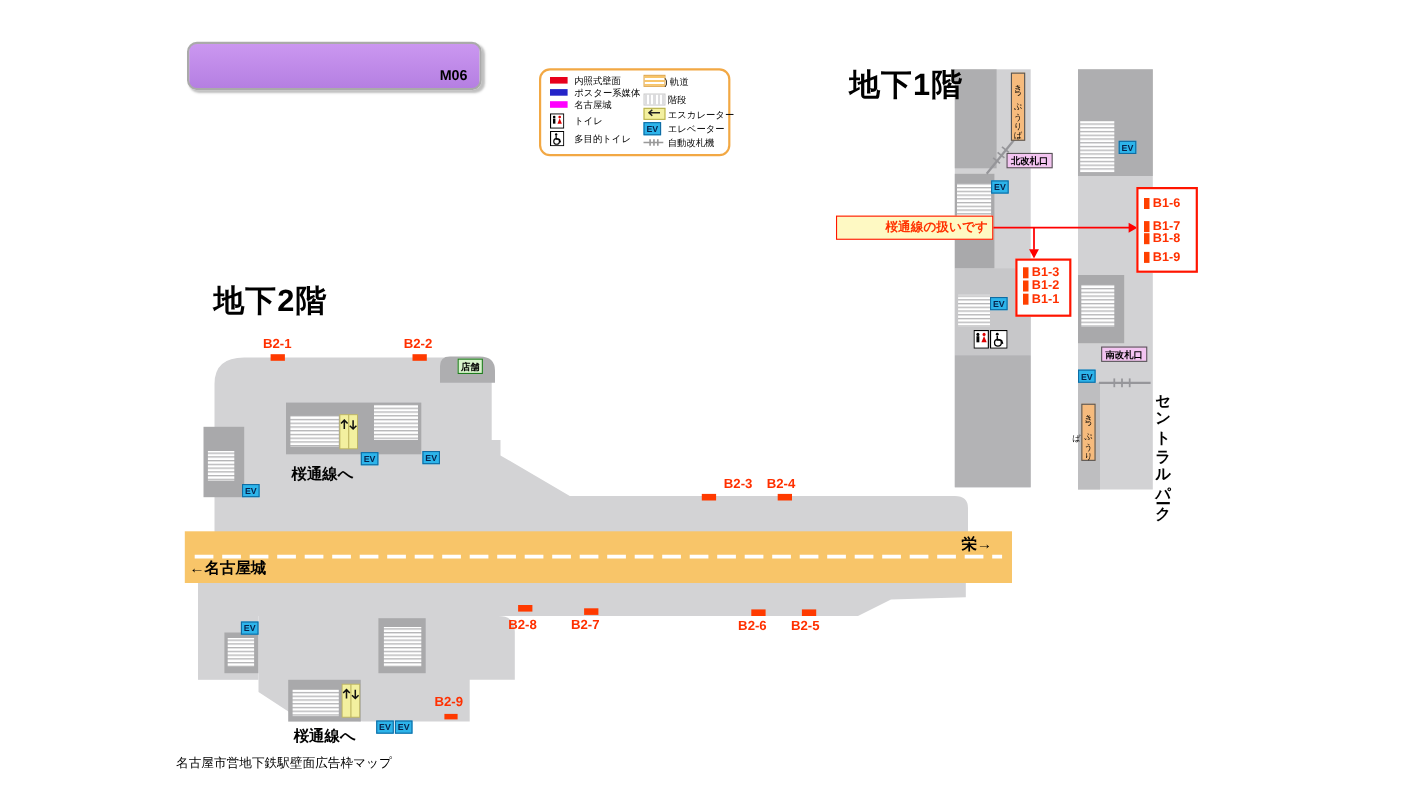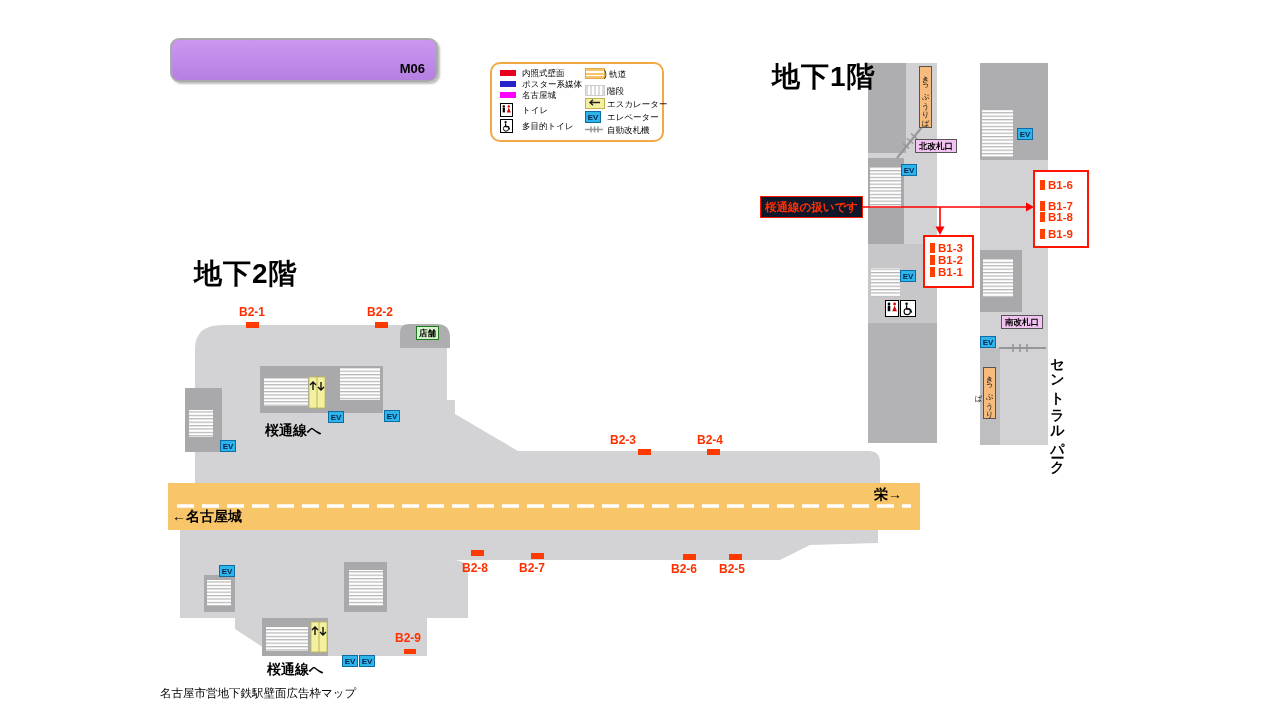--- a/index.html
+++ b/index.html
@@ -28,22 +28,22 @@
   .ev{width:16px;height:12px;background:#2db4ea;border:1px solid #0f6ca3;color:#06234d;
       font-size:8px;font-weight:bold;text-align:center;line-height:11px;box-sizing:border-box;}
   .gate-label{background:#f3c4f1;border:1px solid #555;font-size:8.5px;font-weight:bold;
               padding:1px 3px;color:#000;white-space:nowrap;line-height:10px;}
   .ticket{background:#f6bb7d;border:1px solid #555;writing-mode:vertical-rl;text-orientation:upright;
           font-size:7.5px;color:#000;text-align:center;box-sizing:border-box;padding:2px 0;line-height:11px;}
   .vtext{writing-mode:vertical-rl;text-orientation:upright;}
   .shop-label{background:#d8f4cc;border:1px solid #1e7a1e;font-size:8.5px;font-weight:bold;
               padding:1px 2px;line-height:10px;color:#000;}
   .redbox{background:#fff;border:2px solid #ff1500;}
-  .ann-box{background:#0f172a;border:1.5px solid #ff1500;color:#ff3000;font-size:11.5px;font-weight:bold;
-           text-align:center;line-height:20px;white-space:nowrap;}
+  .ann-box{background:#fef9c3;border:1.5px solid #ff1500;color:#ff3000;font-size:11.5px;font-weight:bold;
+           text-align:center;line-height:20px;white-space:nowrap;padding-left:40px;}
   .row{position:absolute;display:flex;align-items:center;text-align:right;}
   .row .mk{width:5px;height:10px;background:#ff4000;margin-right:3px;}
   .row .tx{font-size:11.5px;font-weight:bold;color:#ff3000;white-space:nowrap;}
   .footer{font-size:11.5px;color:#000;white-space:nowrap;}
 </style>
 </head>
 <body>
 
 <div id="stage">
 
@@ -230,21 +230,21 @@
     <div class="row" style="left:5px;top:56px">
         <span class="mk"></span>
         <span class="tx">B1-9</span>
       </div>
   </div>
 
   <div class="abs red-label" style="left:239px;top:306px">B2-1</div>
   <div class="abs marker" style="left:246px;top:322px;width:13px;height:6px"></div>
   <div class="abs red-label" style="left:367px;top:306px">B2-2</div>
   <div class="abs marker" style="left:375px;top:322px;width:13px;height:6px"></div>
-  <div class="abs red-label" style="left:610px;top:434px">B2-3</div>
+  <div class="abs red-label" style="left:658px;top:434px">B2-3</div>
   <div class="abs marker" style="left:638px;top:449px;width:13px;height:6px"></div>
   <div class="abs red-label" style="left:697px;top:434px">B2-4</div>
   <div class="abs marker" style="left:707px;top:449px;width:13px;height:6px"></div>
   <div class="abs marker" style="left:729px;top:554px;width:13px;height:6px"></div>
   <div class="abs red-label" style="left:719px;top:563px">B2-5</div>
   <div class="abs marker" style="left:683px;top:554px;width:13px;height:6px"></div>
   <div class="abs red-label" style="left:671px;top:563px">B2-6</div>
   <div class="abs marker" style="left:531px;top:553px;width:13px;height:6px"></div>
   <div class="abs red-label" style="left:519px;top:562px">B2-7</div>
   <div class="abs marker" style="left:471px;top:550px;width:13px;height:6px"></div>

